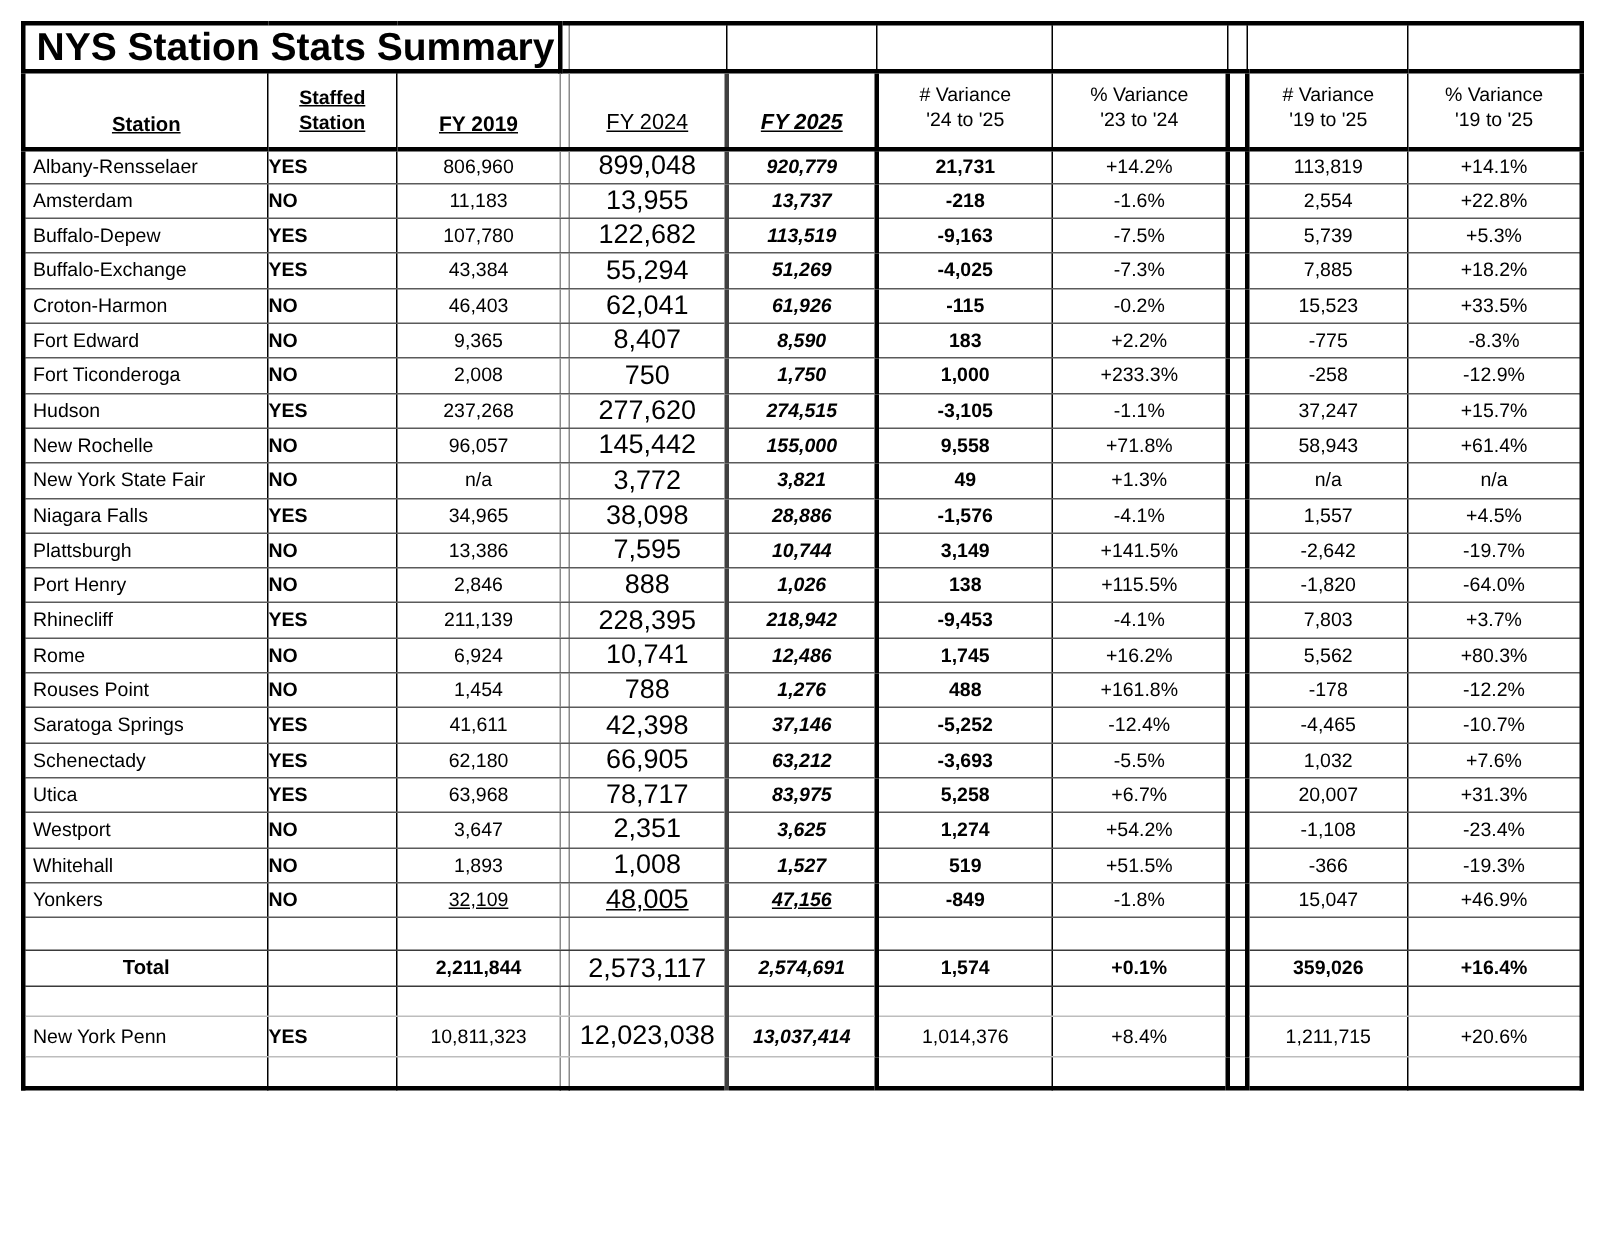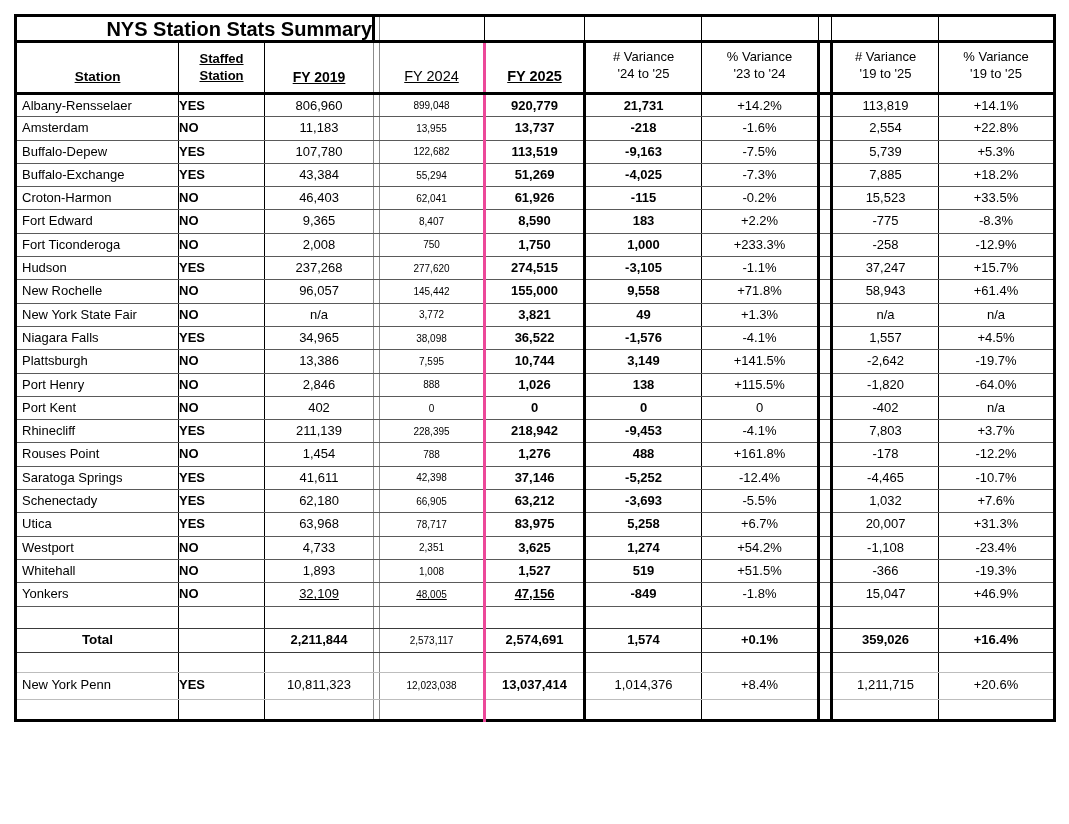--- a/index.html
+++ b/index.html
@@ -24,32 +24,32 @@
     line-height: 1.1;
     white-space: nowrap;
     overflow: hidden;
     vertical-align: middle;
   }
   
   .c-station { text-align: left; padding-left: 5px; border-right: 1px solid #000; }
   .c-staffed { text-align: left; font-weight: 700; border-right: 1px solid #000; }
   .c-num     { text-align: center; }
   .c-sp1     { border-left: 1px solid #8c8c8c; border-right: 1px solid #8c8c8c; }
-  .c-fy2024  { font-size: 10px; }
-  .c-fy2025  { border-left: 3px solid #ec4899; border-right: 3px solid #000; font-weight: 700; }
+  .c-fy2024  { font-size: 18px; }
+  .c-fy2025  { border-left: 3px solid #404040; border-right: 3px solid #000; font-weight: 700; font-style: italic; }
   .c-v2425   { font-weight: 700; border-right: 1px solid #000; }
   .c-sp2     { border-left: 3px solid #000; border-right: 3px solid #000; }
   .c-v1925   { border-right: 1px solid #000; }
   .u         { text-decoration: underline; }
   
   .r-title { height: 26px; }
   .r-title td { border-bottom: 3px solid #000; }
   .title-cell {
-    font-size: 20px; font-weight: 700;
-    text-align: right; padding-left: 5px;
+    font-size: 26px; font-weight: 700;
+    text-align: center; padding-left: 5px;
     border-right: 3px solid #000;
   }
   .r-title .c-fy2025, .r-title .c-sp2 {
     border-left-width: 1px; border-right-width: 1px;
     font-weight: 400;
   }
   .r-title .c-fy2024v { border-right: 1px solid #000; }
   .r-title .c-p2324t  { border-right: 1px solid #000; }
   
   .r-hdr { height: 52px; }
@@ -269,21 +269,21 @@
         <td class="c-sp2"></td>
         <td class="c-v1925 c-num">n/a</td>
         <td class="c-p1925 c-num">n/a</td>
       </tr>
       <tr class="r-station">
         <td class="c-station">Niagara Falls</td>
         <td class="c-staffed">YES</td>
         <td class="c-fy2019 c-num">34,965</td>
         <td class="c-sp1"></td>
         <td class="c-fy2024 c-num">38,098</td>
-        <td class="c-fy2025 c-num">36,522</td>
+        <td class="c-fy2025 c-num">28,886</td>
         <td class="c-v2425 c-num">-1,576</td>
         <td class="c-p2324 c-num">-4.1%</td>
         <td class="c-sp2"></td>
         <td class="c-v1925 c-num">1,557</td>
         <td class="c-p1925 c-num">+4.5%</td>
       </tr>
       <tr class="r-station">
         <td class="c-station">Plattsburgh</td>
         <td class="c-staffed">NO</td>
         <td class="c-fy2019 c-num">13,386</td>
@@ -303,46 +303,46 @@
         <td class="c-sp1"></td>
         <td class="c-fy2024 c-num">888</td>
         <td class="c-fy2025 c-num">1,026</td>
         <td class="c-v2425 c-num">138</td>
         <td class="c-p2324 c-num">+115.5%</td>
         <td class="c-sp2"></td>
         <td class="c-v1925 c-num">-1,820</td>
         <td class="c-p1925 c-num">-64.0%</td>
       </tr>
       <tr class="r-station">
-        <td class="c-station">Port Kent</td>
-        <td class="c-staffed">NO</td>
-        <td class="c-fy2019 c-num">402</td>
-        <td class="c-sp1"></td>
-        <td class="c-fy2024 c-num">0</td>
-        <td class="c-fy2025 c-num">0</td>
-        <td class="c-v2425 c-num">0</td>
-        <td class="c-p2324 c-num">0</td>
-        <td class="c-sp2"></td>
-        <td class="c-v1925 c-num">-402</td>
-        <td class="c-p1925 c-num">n/a</td>
-      </tr>
-      <tr class="r-station">
         <td class="c-station">Rhinecliff</td>
         <td class="c-staffed">YES</td>
         <td class="c-fy2019 c-num">211,139</td>
         <td class="c-sp1"></td>
         <td class="c-fy2024 c-num">228,395</td>
         <td class="c-fy2025 c-num">218,942</td>
         <td class="c-v2425 c-num">-9,453</td>
         <td class="c-p2324 c-num">-4.1%</td>
         <td class="c-sp2"></td>
         <td class="c-v1925 c-num">7,803</td>
         <td class="c-p1925 c-num">+3.7%</td>
       </tr>
       <tr class="r-station">
+        <td class="c-station">Rome</td>
+        <td class="c-staffed">NO</td>
+        <td class="c-fy2019 c-num">6,924</td>
+        <td class="c-sp1"></td>
+        <td class="c-fy2024 c-num">10,741</td>
+        <td class="c-fy2025 c-num">12,486</td>
+        <td class="c-v2425 c-num">1,745</td>
+        <td class="c-p2324 c-num">+16.2%</td>
+        <td class="c-sp2"></td>
+        <td class="c-v1925 c-num">5,562</td>
+        <td class="c-p1925 c-num">+80.3%</td>
+      </tr>
+      <tr class="r-station">
         <td class="c-station">Rouses Point</td>
         <td class="c-staffed">NO</td>
         <td class="c-fy2019 c-num">1,454</td>
         <td class="c-sp1"></td>
         <td class="c-fy2024 c-num">788</td>
         <td class="c-fy2025 c-num">1,276</td>
         <td class="c-v2425 c-num">488</td>
         <td class="c-p2324 c-num">+161.8%</td>
         <td class="c-sp2"></td>
         <td class="c-v1925 c-num">-178</td>
@@ -383,21 +383,21 @@
         <td class="c-fy2025 c-num">83,975</td>
         <td class="c-v2425 c-num">5,258</td>
         <td class="c-p2324 c-num">+6.7%</td>
         <td class="c-sp2"></td>
         <td class="c-v1925 c-num">20,007</td>
         <td class="c-p1925 c-num">+31.3%</td>
       </tr>
       <tr class="r-station">
         <td class="c-station">Westport</td>
         <td class="c-staffed">NO</td>
-        <td class="c-fy2019 c-num">4,733</td>
+        <td class="c-fy2019 c-num">3,647</td>
         <td class="c-sp1"></td>
         <td class="c-fy2024 c-num">2,351</td>
         <td class="c-fy2025 c-num">3,625</td>
         <td class="c-v2425 c-num">1,274</td>
         <td class="c-p2324 c-num">+54.2%</td>
         <td class="c-sp2"></td>
         <td class="c-v1925 c-num">-1,108</td>
         <td class="c-p1925 c-num">-23.4%</td>
       </tr>
       <tr class="r-station">

